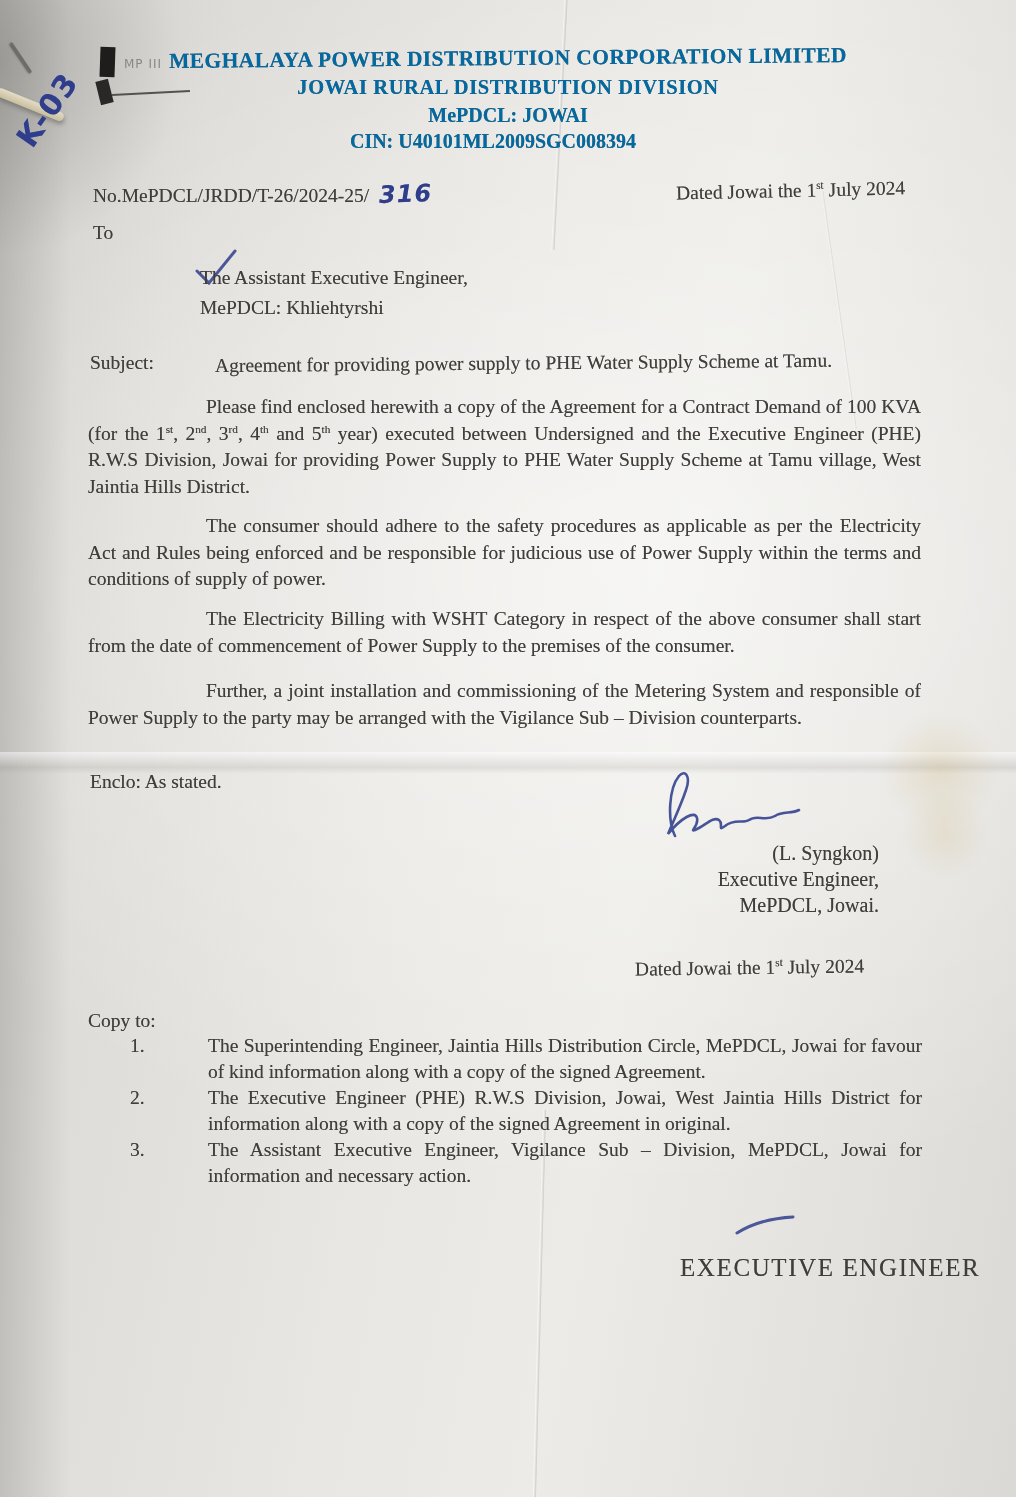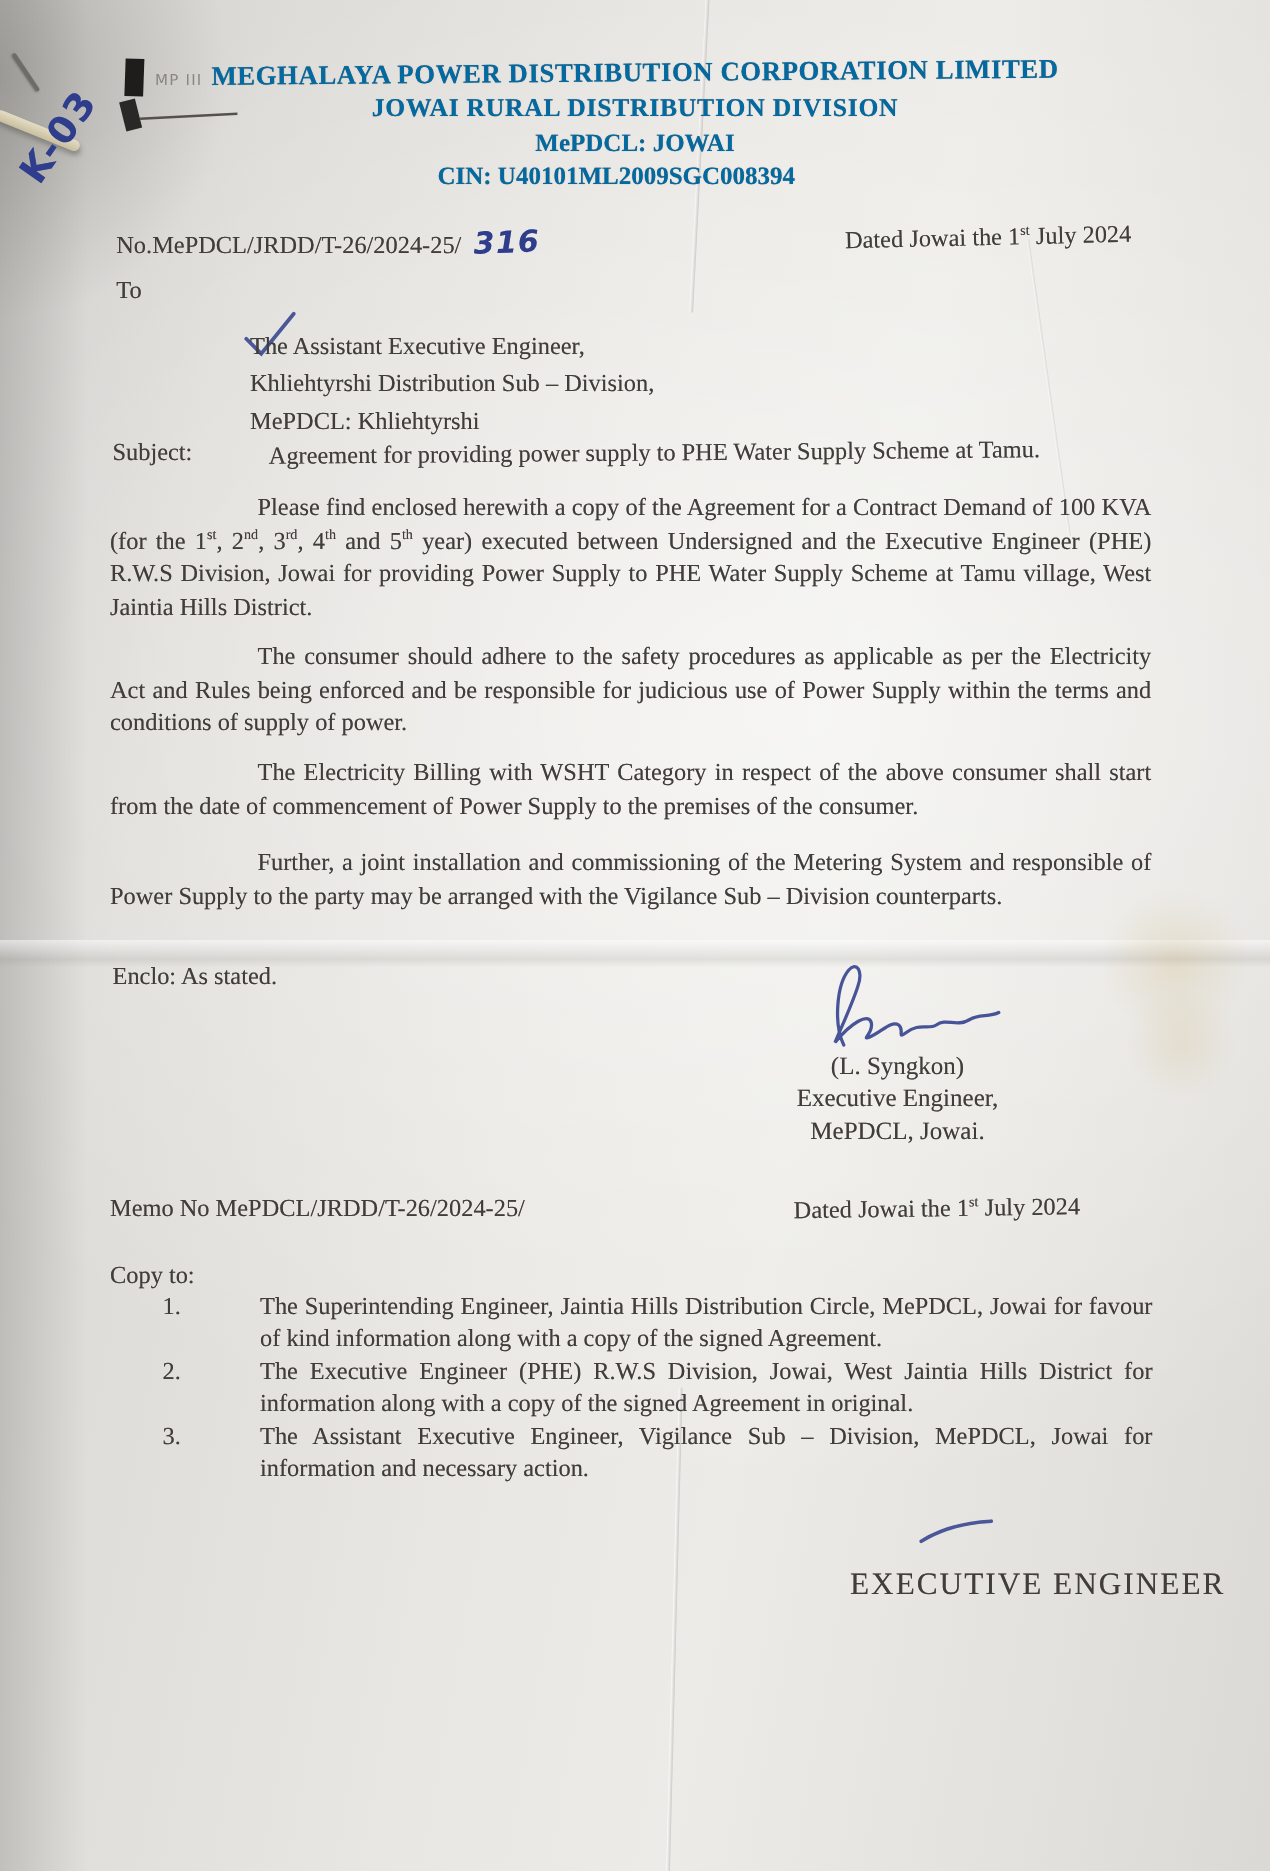--- a/index.html
+++ b/index.html
@@ -70,21 +70,21 @@
   .subject-label{position:absolute;top:352px;left:90px;font-size:19.5px;}
   .subject-text{position:absolute;top:352px;left:215px;width:710px;font-size:19.5px;transform:rotate(-.5deg);}
   
   .para{position:absolute;left:88px;width:833px;font-size:19.5px;line-height:26.5px;text-align:justify;}
   .p1{top:394px;text-indent:118px;}
   .p2{top:513px;text-indent:118px;}
   .p3{top:606px;text-indent:118px;}
   .p4{top:678px;text-indent:118px;}
   .enclo{position:absolute;top:771px;left:90px;font-size:19.5px;}
   
-  .sigblock{position:absolute;top:770px;left:557px;width:322px;text-align:center;font-size:20px;line-height:26px;}
+  .sigblock{position:absolute;top:770px;left:557px;width:322px;text-align:right;font-size:20px;line-height:26px;}
   .sig-svg{display:block;margin:0 auto -2px auto;}
   
   .memo-row{position:absolute;top:957px;left:88px;width:835px;font-size:19.5px;}
   .memo-date{position:absolute;left:547px;top:0;transform:rotate(-.8deg);}
   
   .copyto-label{position:absolute;top:1010px;left:88px;font-size:19.5px;}
   .copy-list{position:absolute;top:1033px;left:130px;width:792px;font-size:19.5px;line-height:26px;}
   .copy-item{display:flex;margin-bottom:0;}
   .copy-num{width:78px;flex:0 0 78px;}
   .copy-text{flex:1;text-align:justify;}
@@ -124,21 +124,20 @@
   <span class="ref-no">No.MePDCL/JRDD/T-26/2024-25/</span><span class="hw-serial blue">316</span>
   <span class="ref-date">Dated Jowai the 1<sup>st</sup> July 2024</span>
 </div>
 
 <div class="salutation ink">To</div>
 <svg class="checkmark" viewBox="0 0 46 42">
   <path d="M4 24 L16 36 L42 4" fill="none" stroke="#2f3e8c" stroke-width="3" stroke-linecap="round" opacity=".85"></path>
 </svg>
 <div class="address ink">
   <div>The Assistant Executive Engineer,</div>
-  <div>Khliehtyrshi Distribution Sub – Division,</div>
   <div>MePDCL: Khliehtyrshi</div>
 </div>
 
 <div class="subject-label ink">Subject:</div>
 <div class="subject-text ink">Agreement for providing power supply to PHE Water Supply Scheme at Tamu.</div>
 
 <div class="para p1 ink">Please find enclosed herewith a copy of the Agreement for a Contract Demand of 100 KVA (for the 1<sup>st</sup>, 2<sup>nd</sup>, 3<sup>rd</sup>, 4<sup>th</sup> and 5<sup>th</sup> year) executed between Undersigned  and the Executive Engineer (PHE) R.W.S Division, Jowai for providing Power Supply to PHE Water Supply Scheme at Tamu village, West Jaintia Hills District.</div>
 <div class="para p2 ink">The consumer should adhere to the safety procedures as applicable as per the Electricity Act and Rules being enforced and be responsible for judicious use of Power Supply within the terms and conditions of supply of power.</div>
 <div class="para p3 ink">The Electricity Billing with WSHT Category in respect of the above consumer shall start from the date of commencement of Power Supply to the premises of the consumer.</div>
 <div class="para p4 ink">Further, a joint installation and commissioning of the Metering System and responsible of Power Supply to the party may be arranged with the Vigilance Sub – Division counterparts.</div>
@@ -149,21 +148,20 @@
     <path d="M52 66 C44 50 46 18 56 6 C62 -1 68 6 63 20 C58 35 50 52 45 64
              C58 48 72 40 74 48 C76 56 66 62 72 60 C82 56 90 46 96 50
              C101 54 94 62 102 56 C112 48 120 54 126 50 C134 44 142 52 152 46 C160 41 168 44 176 40" fill="none" stroke="#2f3e8c" stroke-width="2.6" stroke-linecap="round" opacity=".88"></path>
   </svg>
   <div>(L. Syngkon)</div>
   <div>Executive Engineer,</div>
   <div>MePDCL, Jowai.</div>
 </div>
 
 <div class="memo-row ink">
-  <span>Memo No MePDCL/JRDD/T-26/2024-25/</span>
   <span class="memo-date">Dated Jowai the 1<sup>st</sup> July 2024</span>
 </div>
 
 <div class="copyto-label ink">Copy to:</div>
 <div class="copy-list ink">
   <div class="copy-item">
     <span class="copy-num">1.</span>
     <span class="copy-text">The Superintending Engineer, Jaintia Hills Distribution Circle, MePDCL, Jowai for favour of kind information along with a copy of the signed Agreement.</span>
   </div>
   <div class="copy-item">

